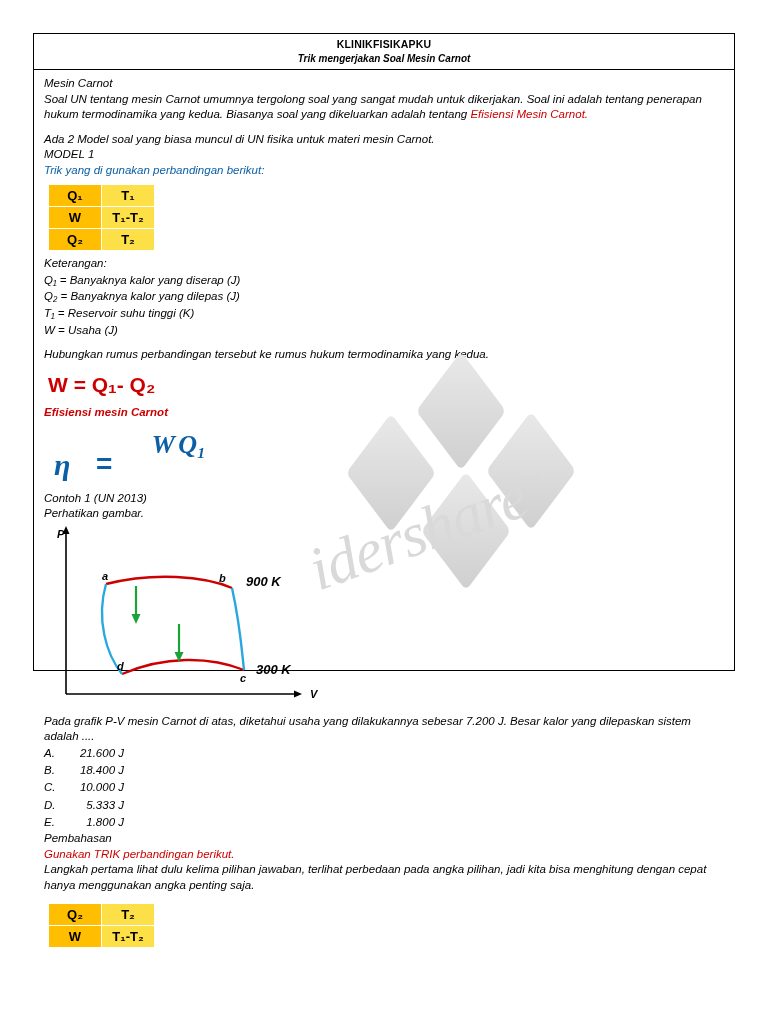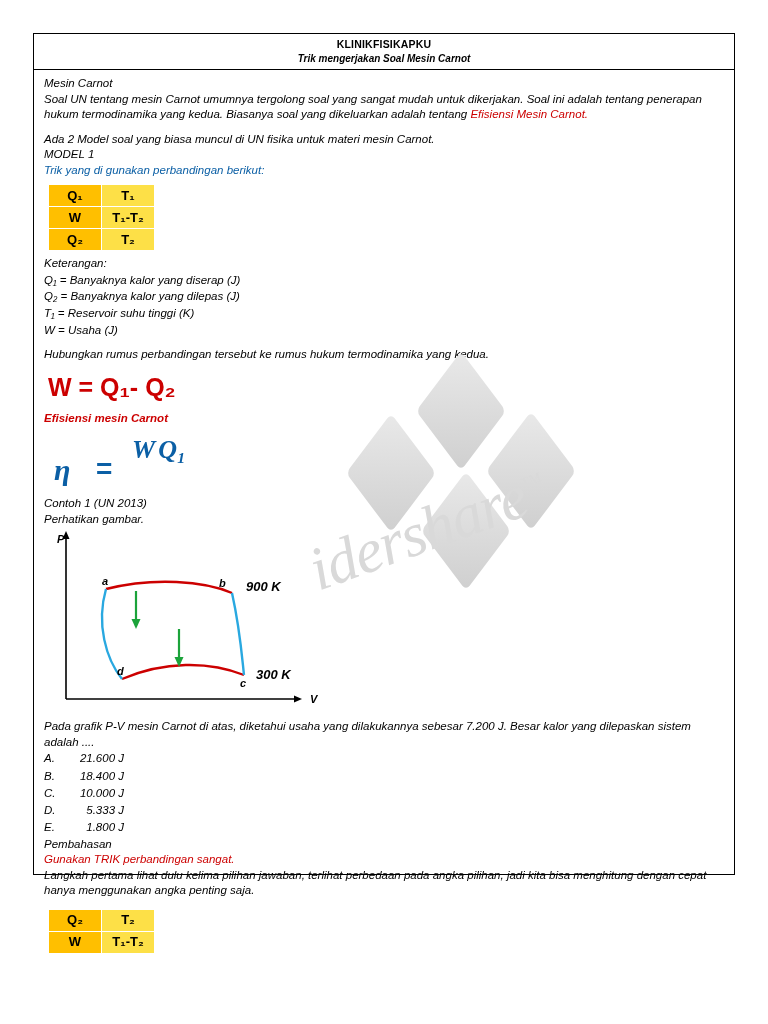--- a/index.html
+++ b/index.html
@@ -1,40 +1,40 @@
 <!DOCTYPE html>
 <html><head>
 <meta charset="utf-8">
 <style>
   html,body{margin:0;padding:0;background:#ffffff;}
   body{width:768px;height:1024px;font-family:"Liberation Sans",sans-serif;color:#000;}
   .page{position:relative;width:768px;height:1024px;overflow:hidden;}
-  .sheet{position:absolute;left:33px;top:33px;width:702px;height:842px;border:1px solid #000;background:#fff;box-sizing:border-box;}
+  .sheet{position:absolute;left:33px;top:33px;width:702px;height:638px;border:1px solid #000;background:#fff;box-sizing:border-box;}
   .hdr{border-bottom:1px solid #000;padding:4px 0 5px 0;text-align:center;}
   .hdr .l1{font-weight:bold;font-size:10.5px;letter-spacing:.2px;}
   .hdr .l2{font-weight:bold;font-style:italic;font-size:10px;margin-top:3px;}
   .body{padding:6px 10px 0 10px;font-size:11.5px;font-style:italic;line-height:1.35;}
   .b{font-weight:normal;}
   .red{color:#cc0000;}
   .blue{color:#0b5fa5;}
   .sp{height:9px;}
   
   table.ratio{border-collapse:collapse;margin:6px 0 4px 4px;}
   table.ratio td{width:52px;height:21px;text-align:center;font-style:normal;font-weight:bold;font-size:13px;padding:0;border:1px solid #fff;}
   .c-or{background:#ffbf00;}
   .c-cy{background:#fde047;}
   .ket{margin-top:4px;}
   .ket div{line-height:1.45;}
   
-  .wform{margin:8px 0 2px 4px;font-style:normal;font-weight:bold;font-size:25px;color:#cc0000;}
+  .wform{margin:8px 0 2px 4px;font-style:normal;font-weight:bold;font-size:21px;color:#cc0000;}
   .eff-title{color:#cc0000;font-weight:bold;font-size:11.5px;margin-top:6px;}
   .eta{position:relative;margin:2px 0 0 10px;height:74px;font-style:normal;color:#0b5fa5;}
   .eta .sym{position:absolute;left:0;top:22px;font-size:30px;font-family:"Liberation Serif",serif;font-style:italic;font-weight:bold;}
   .eta .eq{position:absolute;left:42px;top:22px;font-size:28px;font-weight:bold;}
-  .eta .frac{position:absolute;left:78px;top:4px;width:74px;text-align:left;}
+  .eta .frac{position:absolute;left:78px;top:4px;width:74px;text-align:right;}
   .eta .num{font-size:26px;font-family:"Liberation Serif",serif;font-style:italic;font-weight:bold;}
   .eta .bar{height:3px;background:#0b5fa5;margin:2px 0 2px 0;}
   .eta .den{font-size:26px;font-family:"Liberation Serif",serif;font-style:italic;font-weight:bold;}
   
   .graph{position:relative;height:190px;margin:2px 0 0 0;}
   .opts div{line-height:1.5;}
   .opts .lab{display:inline-block;width:18px;}
   .opts .val{display:inline-block;width:62px;text-align:right;}
   
   .wm{position:absolute;left:210px;top:340px;width:440px;height:260px;pointer-events:none;}
@@ -146,21 +146,21 @@
 
       <div class="opts">
         <div><span class="lab">A.</span><span class="val">21.600 J</span></div>
         <div><span class="lab">B.</span><span class="val">18.400 J</span></div>
         <div><span class="lab">C.</span><span class="val">10.000 J</span></div>
         <div><span class="lab">D.</span><span class="val">5.333 J</span></div>
         <div><span class="lab">E.</span><span class="val">1.800 J</span></div>
       </div>
 
       <div class="b">Pembahasan</div>
-      <div class="red">Gunakan TRIK perbandingan sangat.</div>
+      <div class="red">Gunakan TRIK perbandingan berikut.</div>
       <div>Langkah pertama lihat dulu kelima pilihan  jawaban, terlihat perbedaan pada angka pilihan, jadi kita bisa menghitung dengan cepat hanya menggunakan angka penting saja.</div>
 
       <table class="ratio" style="margin-top:10px">
         <tbody>
             <tr>
           <td class="c-or">Q₂</td>
           <td class="c-cy">T₂</td>
         </tr>
         <tr>
           <td class="c-or">W</td>

